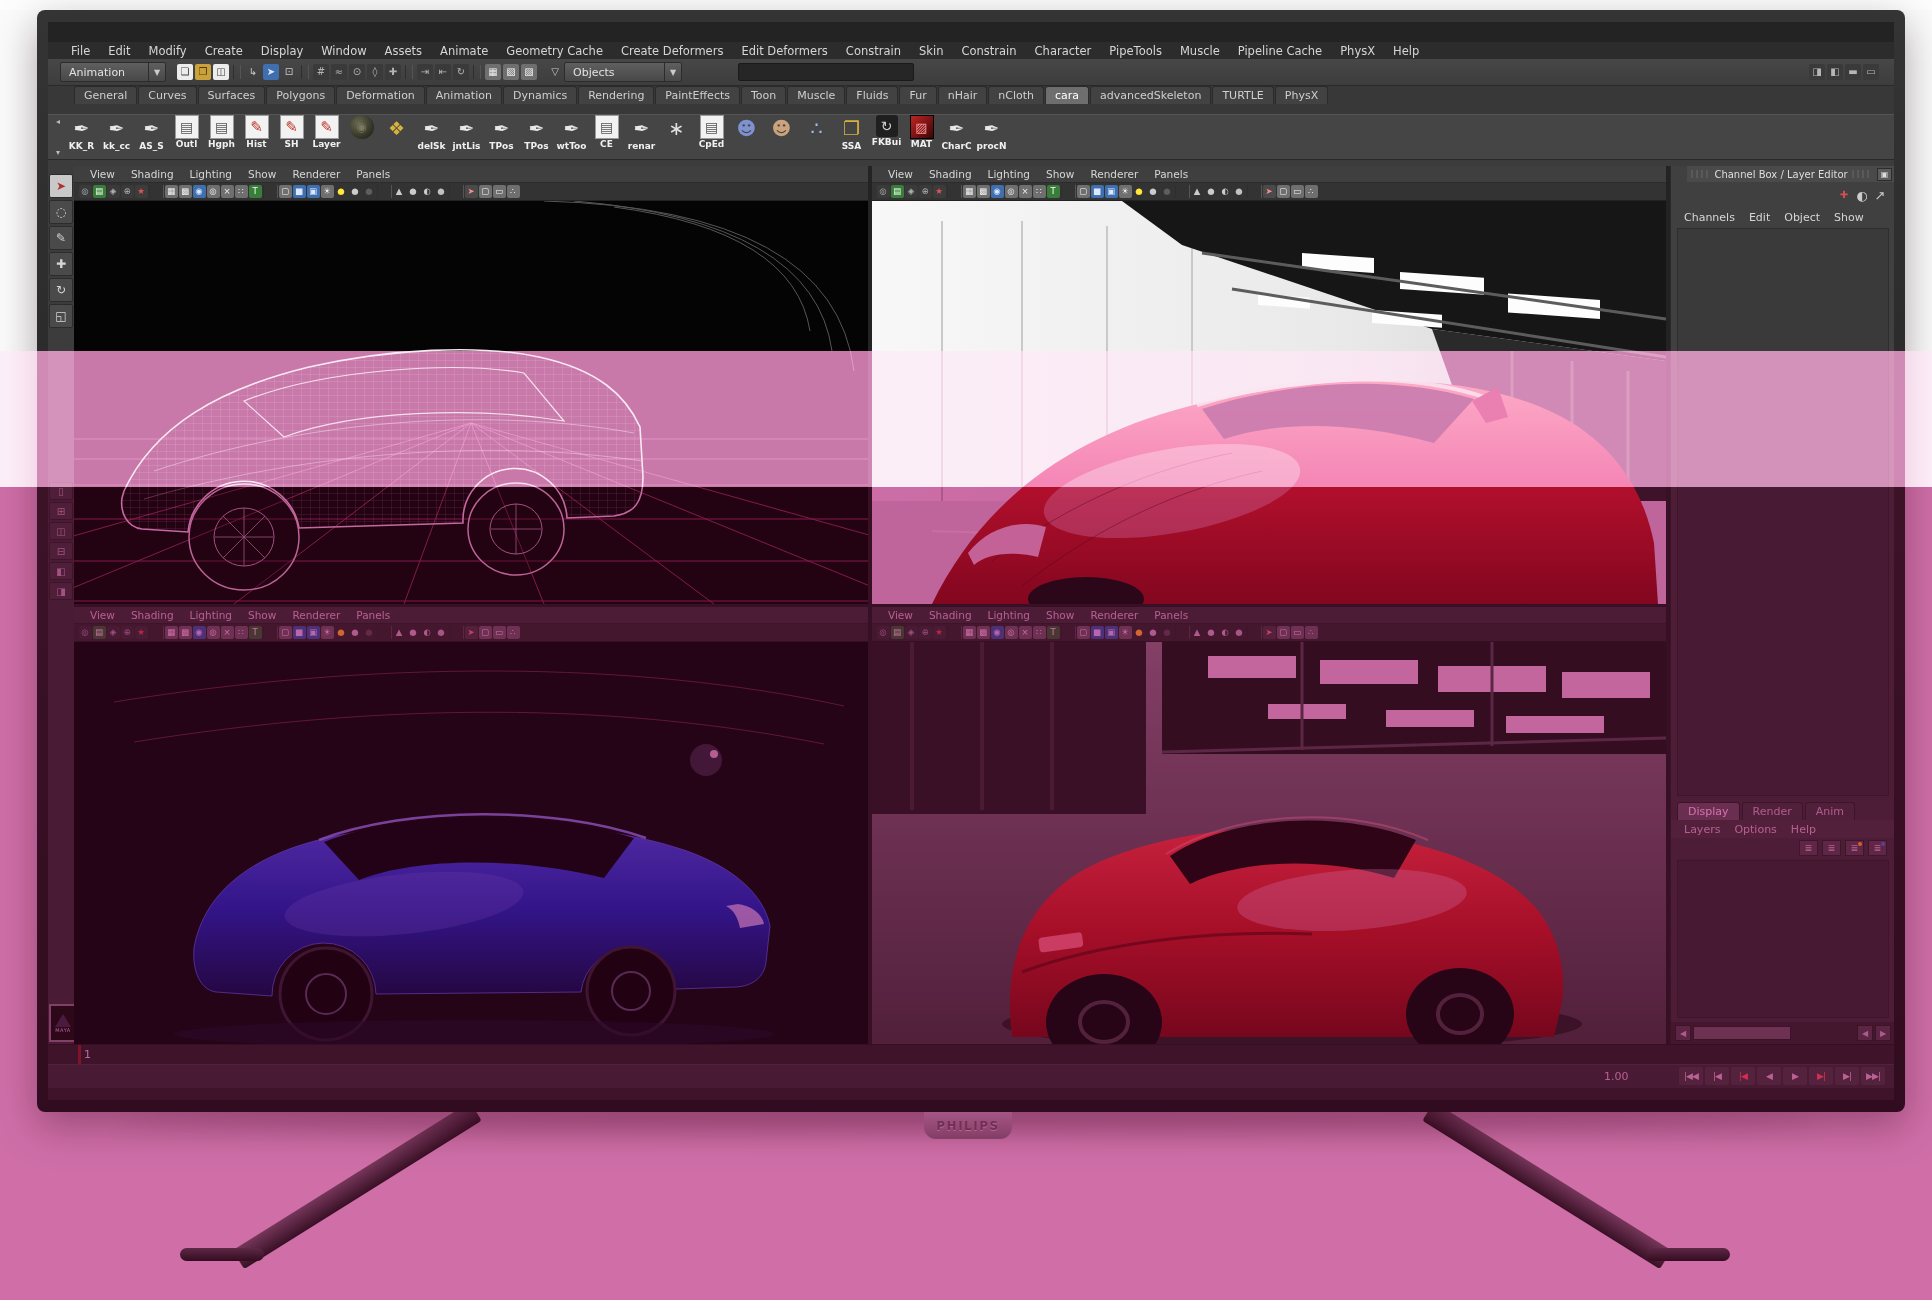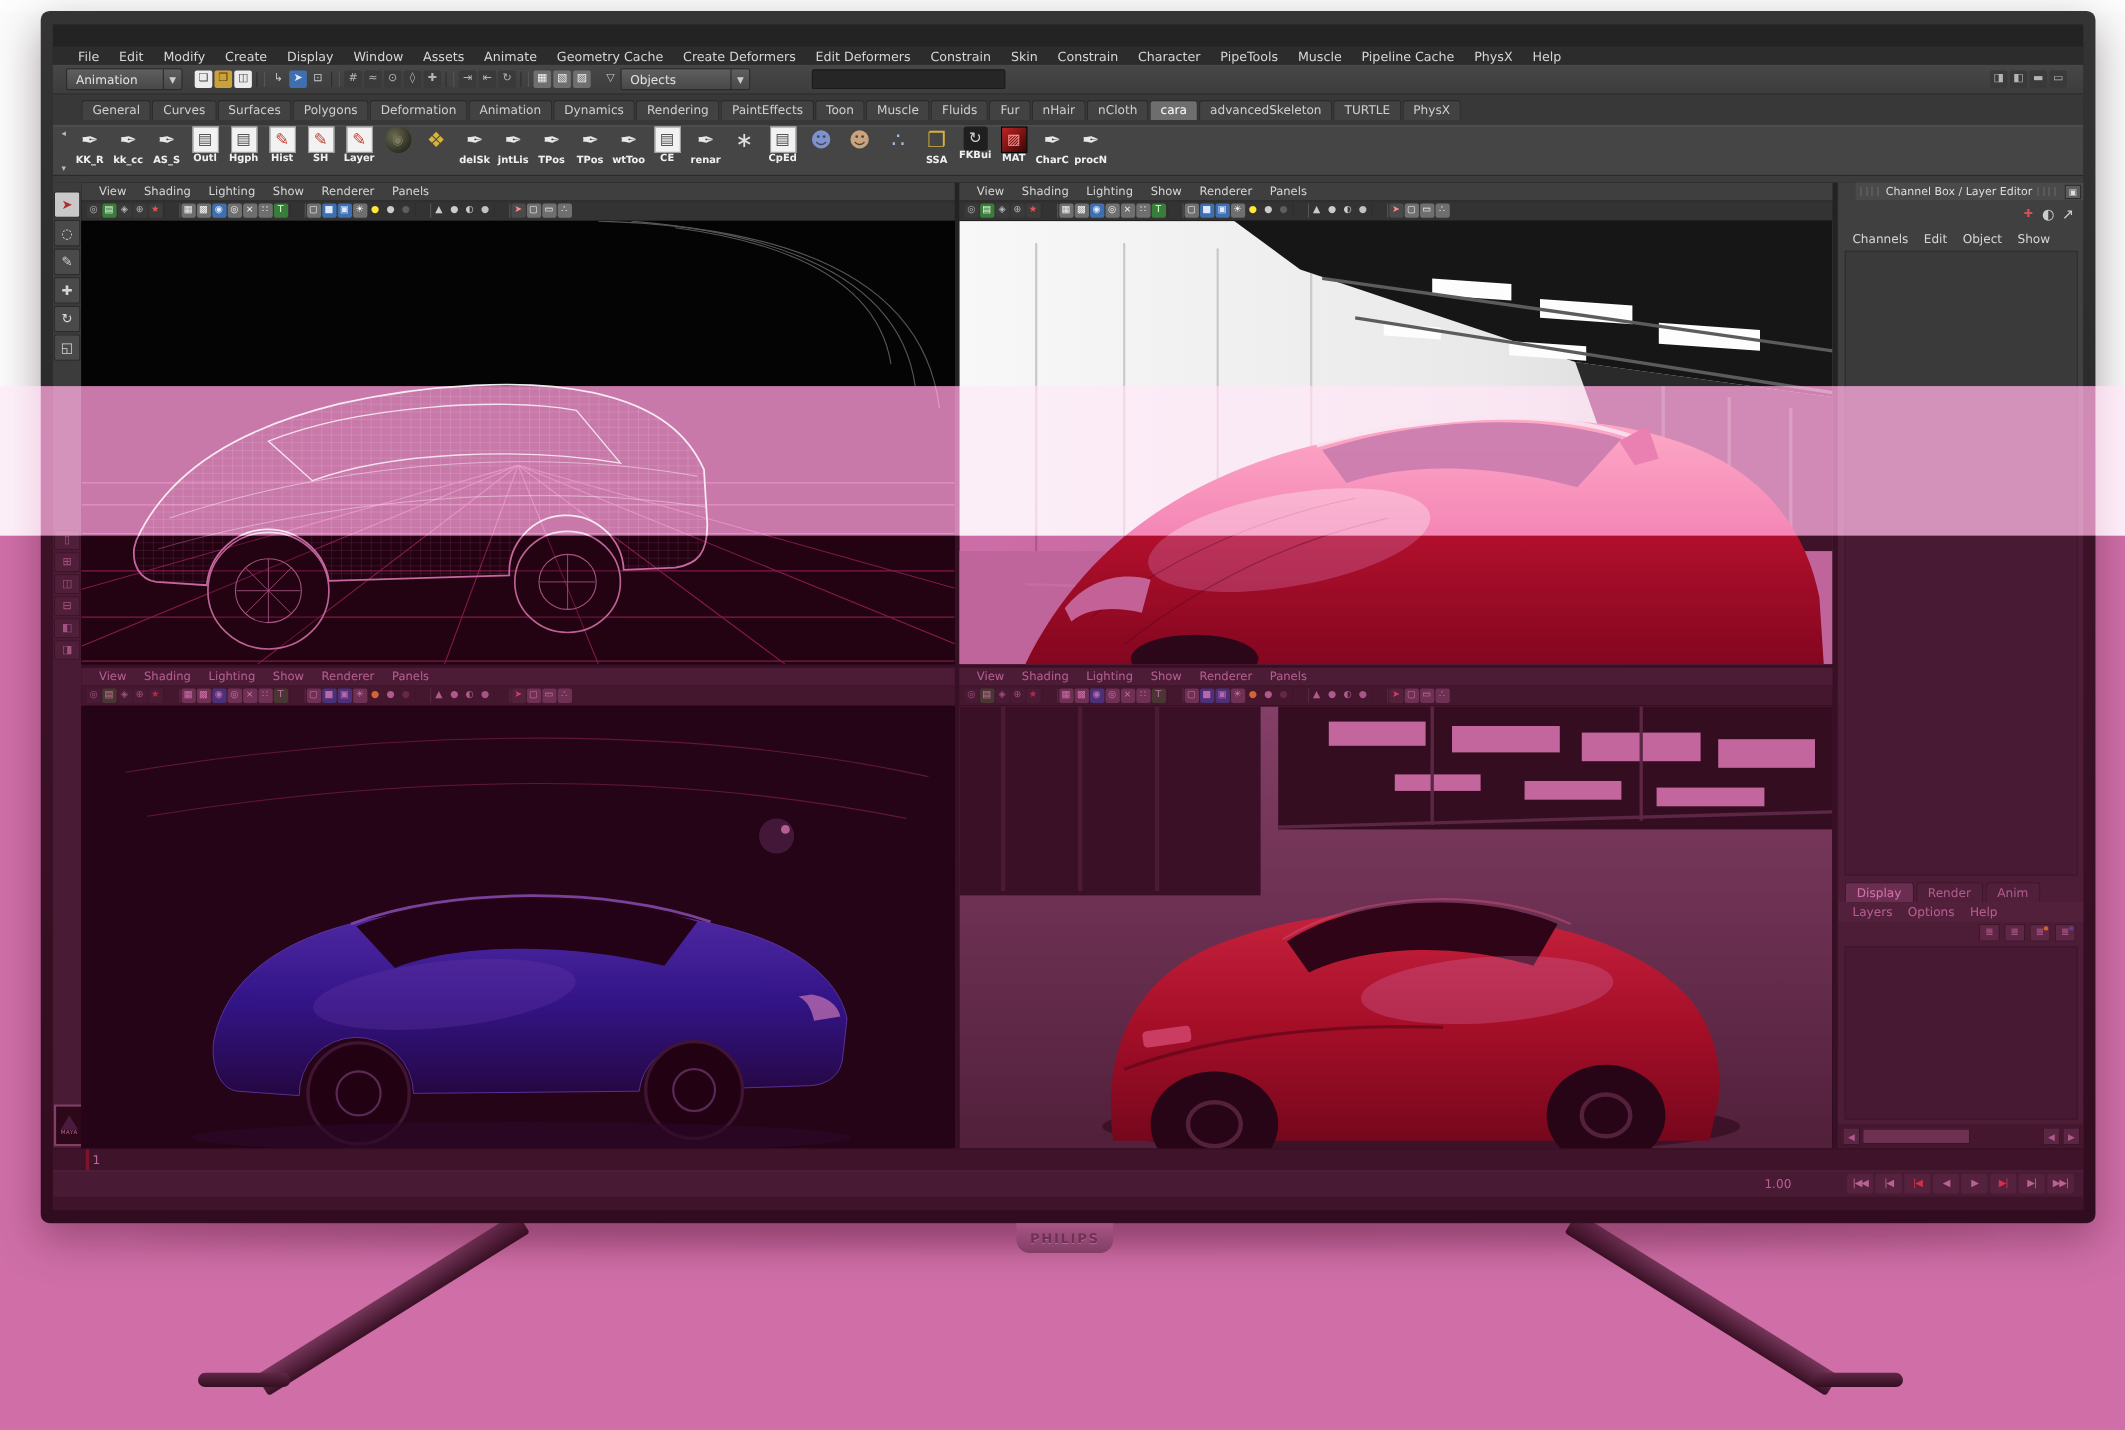--- a/index.html
+++ b/index.html
@@ -52,21 +52,21 @@
   .chip[data-k="lt"]{background:#6f6f6f;color:#f2f2f2;}
   .chip[data-k="lt2"]{background:transparent;color:#cccccc;font-size:13px;}
   .chip[data-k="dk2"]{background:transparent;color:#5e5e5e;font-size:13px;}
   .chip[data-k="yellow"]{background:transparent;color:#ffe838;font-size:13px;}
   .chip[data-k="red"]{background:#3c3c3c;color:#e05555;}
   .chip[data-k="redlt"]{background:#4a4a4a;color:#ff8a8a;}
   .chip[data-k="soft"]{background:transparent;color:#c2c2c2;filter:blur(.4px);font-size:13px;}
   .chip[data-k="axis"]{background:transparent;color:#d94f4f;font-weight:bold;}
   .chip[data-k="key"]{background:#4c4c4c;color:#ff6a6a;}
   
-  .m-tabs{left:0;top:64px;width:1846px;height:28px;background:#383838;display:flex;align-items:center;padding-left:26px;box-sizing:border-box;}
+  .m-tabs{left:0;top:64px;width:1846px;height:28px;background:#383838;display:flex;align-items:flex-start;padding-left:26px;box-sizing:border-box;}
   .shelf-tab{padding:2px 9px;font-size:11px;color:#cfcfcf;background:#424242;border:1px solid #2b2b2b;border-bottom:none;border-radius:3px 3px 0 0;margin-right:1px;white-space:nowrap;}
   .shelf-tab[data-active="true"]{background:#6e6e6e;color:#ffffff;}
   .m-shelf{left:0;top:92px;width:1846px;height:46px;background:#454545;border-top:1px solid #555;border-bottom:1px solid #2a2a2a;
            display:flex;align-items:center;padding-left:4px;box-sizing:border-box;}
   .shelf-ctl{width:12px;height:40px;display:flex;flex-direction:column;justify-content:space-between;align-items:center;color:#bbb;font-size:8px;}
   .shelf-item{width:35px;height:44px;display:flex;flex-direction:column;align-items:center;justify-content:flex-start;}
   .sicon{width:26px;height:26px;display:flex;align-items:center;justify-content:center;font-size:19px;color:#ddd;}
   .sicon::before{content:attr(data-g);}
   .sicon[data-k="script"]{color:#e8e8e8;}
   .sicon[data-k="paper"]{background:#f2f2f2;color:#555;border:1px solid #9a9a9a;font-size:14px;width:22px;height:22px;}

